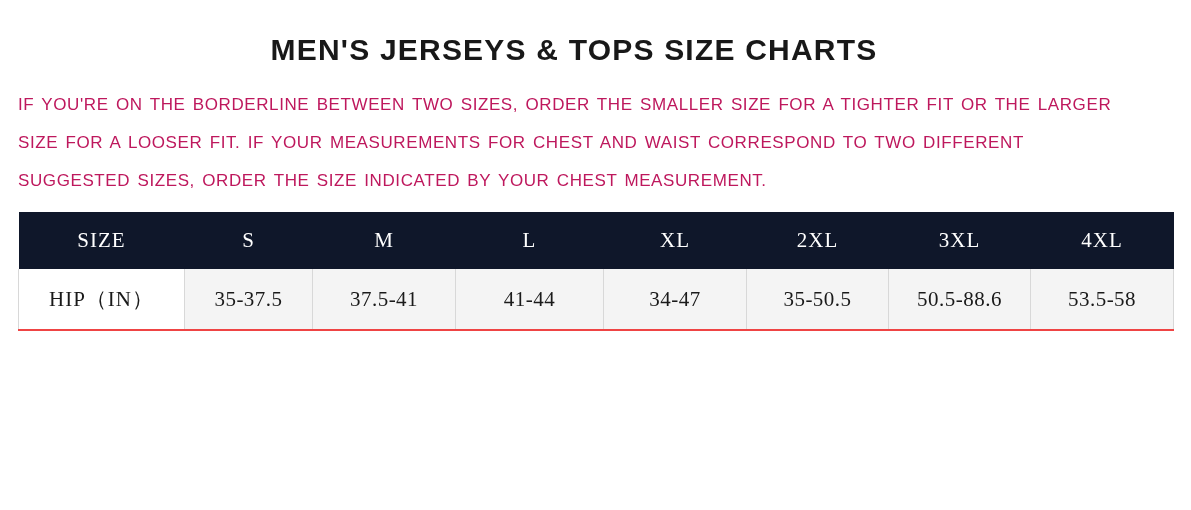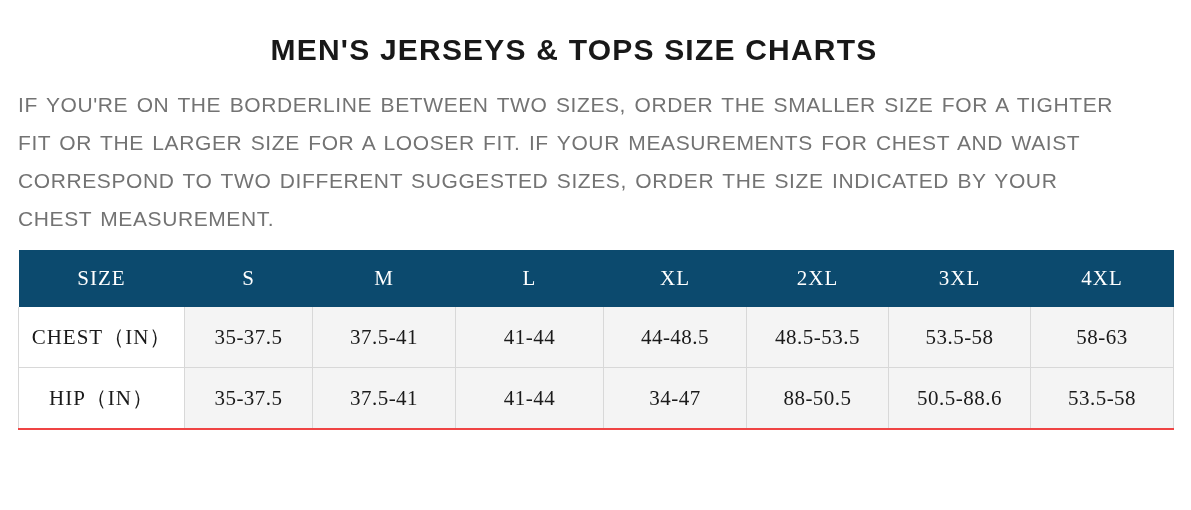--- a/index.html
+++ b/index.html
@@ -27,38 +27,38 @@
     color: #181818;
     letter-spacing: 1.2px;
     padding-top: 33px;
     padding-bottom: 0;
     margin: 0;
     white-space: nowrap;
   }
   .intro {
     margin: 19px 18px 0 18px;
     font-family: "Liberation Sans", sans-serif;
-    font-size: 21px;
+    font-size: 17px;
     line-height: 38px;
-    color: #737373;
+    color: #be185d;
     letter-spacing: 0.6px;
     text-align: left;
     word-spacing: 2px;
   }
   .table-wrap {
     margin: 12px 18px 0 18px;
   }
   table.size-chart {
     border-collapse: collapse;
     width: 1155px;
     table-layout: fixed;
     font-family: "Liberation Serif", serif;
   }
   table.size-chart thead th {
-    background: #0c4a6e;
+    background: #0f172a;
     color: #ffffff;
     font-weight: normal;
     font-size: 21px;
     height: 55px;
     letter-spacing: 1px;
     border: none;
     text-align: center;
     vertical-align: middle;
   }
   table.size-chart tbody td {
@@ -120,36 +120,26 @@
           <th>M</th>
           <th>L</th>
           <th>XL</th>
           <th>2XL</th>
           <th>3XL</th>
           <th>4XL</th>
         </tr>
       </thead>
       <tbody>
         <tr>
-          <td>CHEST（IN）</td>
-          <td class="alt">35-37.5</td>
-          <td class="alt">37.5-41</td>
-          <td class="alt">41-44</td>
-          <td class="alt">44-48.5</td>
-          <td class="alt">48.5-53.5</td>
-          <td class="alt">53.5-58</td>
-          <td class="alt">58-63</td>
-        </tr>
-        <tr>
           <td>HIP（IN）</td>
           <td class="alt">35-37.5</td>
           <td class="alt">37.5-41</td>
           <td class="alt">41-44</td>
           <td class="alt">34-47</td>
-          <td class="alt">88-50.5</td>
+          <td class="alt">35-50.5</td>
           <td class="alt">50.5-88.6</td>
           <td class="alt">53.5-58</td>
         </tr>
       </tbody>
     </table>
   </div>
 
 </div>
 
 </body></html>

